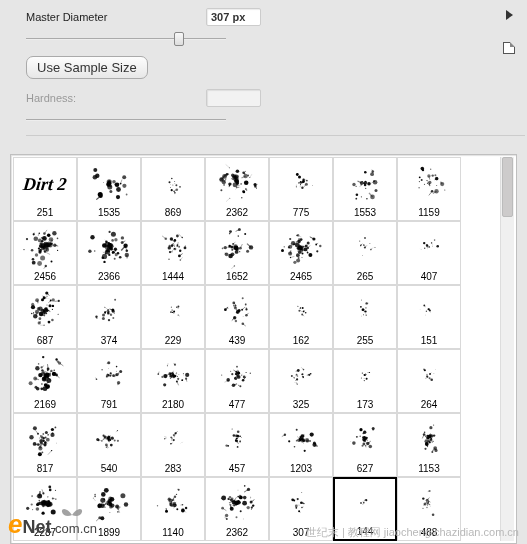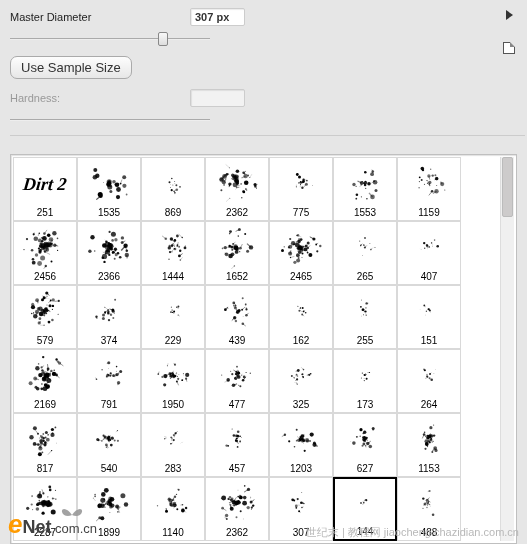--- a/index.html
+++ b/index.html
@@ -1,17 +1,17 @@
 <!DOCTYPE html>
 <html><head>
 <meta charset="utf-8">
 <style>
   * { box-sizing: border-box; margin: 0; padding: 0; }
   body { width: 527px; height: 544px; background: #e6e6e6; font-family: Tahoma, Arial, sans-serif; font-size: 11px; color: #333; position: relative; overflow: hidden; }
-  .panel { padding: 8px 2px 6px 10px; }
+  .panel { padding: 8px 2px 6px 10px; margin-left: 16px; }
   .row { display: flex; align-items: center; margin-bottom: 6px; }
   .label { width: 180px; color: #222; }
   .label.disabled { color: #999; }
   .field { width: 55px; height: 18px; border: 1px solid #ccc; background: #fff; border-radius: 2px; display: flex; align-items: center; padding: 0 4px; font-size: 11px; box-shadow: inset 1px 1px 1px rgba(0,0,0,0.08); font-weight: bold; }
   .field.disabled { background: #f2f2f2; }
   .slider { position: relative; width: 200px; height: 14px; margin: 0 0 8px 0; }
   .slider .track { position: absolute; top: 6px; left: 0; right: 0; height: 2px; background: #bbb; border-top: 1px solid #aaa; border-bottom: 1px solid #eee; }
   .slider .thumb { position: absolute; top: 0; width: 10px; height: 14px; background: linear-gradient(#f8f8f8, #ddd); border: 1px solid #888; border-radius: 2px; }
   .btn { display: inline-block; padding: 3px 10px; background: linear-gradient(#fdfdfd, #e7e7e7); border: 1px solid #aaa; border-radius: 7px; font-size: 13px; cursor: default; margin: 2px 0 10px 0; }
   .side-icons { position: absolute; top: 8px; right: 10px; width: 16px; text-align: center; }
@@ -724,21 +724,21 @@
               <line x1="34.9" y1="16.9" x2="35.0" y2="18.0" stroke="#000" stroke-width="0.7" stroke-opacity="0.69"></line>
               <circle cx="31.0" cy="33.1" r="1.4" fill="#000" fill-opacity="0.97"></circle>
               <circle cx="26.3" cy="23.5" r="1.4" fill="#000" fill-opacity="0.61"></circle>
               <circle cx="35.2" cy="10.9" r="1.7" fill="#000" fill-opacity="0.58"></circle>
               <circle cx="25.6" cy="21.1" r="0.9" fill="#000" fill-opacity="0.65"></circle>
               <circle cx="20.5" cy="19.8" r="1.7" fill="#000" fill-opacity="0.61"></circle>
               <circle cx="24.5" cy="10.8" r="1.5" fill="#000" fill-opacity="0.98"></circle>
             </svg>
           </div>
         </div>
-        <div class="num">579</div>
+        <div class="num">687</div>
       </div>
       <div class="cell">
         <div class="swatch">
           <div class="splatter">
             <svg viewBox="0 0 54 46">
               <circle cx="30.6" cy="22.2" r="0.5" fill="#000" fill-opacity="0.66"></circle>
               <circle cx="14.9" cy="29.5" r="0.6" fill="#000" fill-opacity="0.62"></circle>
               <circle cx="26.3" cy="24.5" r="1.3" fill="#000" fill-opacity="0.57"></circle>
               <circle cx="31.2" cy="22.2" r="1.5" fill="#000" fill-opacity="0.77"></circle>
               <circle cx="21.5" cy="26.0" r="1.5" fill="#000" fill-opacity="0.67"></circle>
@@ -1033,21 +1033,21 @@
               <circle cx="27.9" cy="23.9" r="1.4" fill="#000" fill-opacity="0.65"></circle>
               <line x1="27.9" y1="23.9" x2="25.3" y2="24.8" stroke="#000" stroke-width="0.9" stroke-opacity="0.45"></line>
               <circle cx="32.9" cy="21.4" r="0.4" fill="#000" fill-opacity="0.70"></circle>
               <circle cx="29.3" cy="23.1" r="0.7" fill="#000" fill-opacity="0.63"></circle>
               <circle cx="21.4" cy="12.8" r="0.5" fill="#000" fill-opacity="0.79"></circle>
               <line x1="21.4" y1="12.8" x2="22.1" y2="10.2" stroke="#000" stroke-width="0.3" stroke-opacity="0.56"></line>
               <circle cx="41.2" cy="21.9" r="2.1" fill="#000" fill-opacity="0.82"></circle>
             </svg>
           </div>
         </div>
-        <div class="num">1950</div>
+        <div class="num">2180</div>
       </div>
       <div class="cell">
         <div class="swatch">
           <div class="splatter">
             <svg viewBox="0 0 54 46">
               <circle cx="27.3" cy="19.0" r="0.4" fill="#000" fill-opacity="0.76"></circle>
               <line x1="27.3" y1="19.0" x2="25.6" y2="20.9" stroke="#000" stroke-width="0.3" stroke-opacity="0.53"></line>
               <circle cx="40.3" cy="20.3" r="0.7" fill="#000" fill-opacity="0.68"></circle>
               <circle cx="27.3" cy="21.2" r="1.7" fill="#000" fill-opacity="0.67"></circle>
               <line x1="27.3" y1="21.2" x2="29.7" y2="20.8" stroke="#000" stroke-width="1.0" stroke-opacity="0.47"></line>

